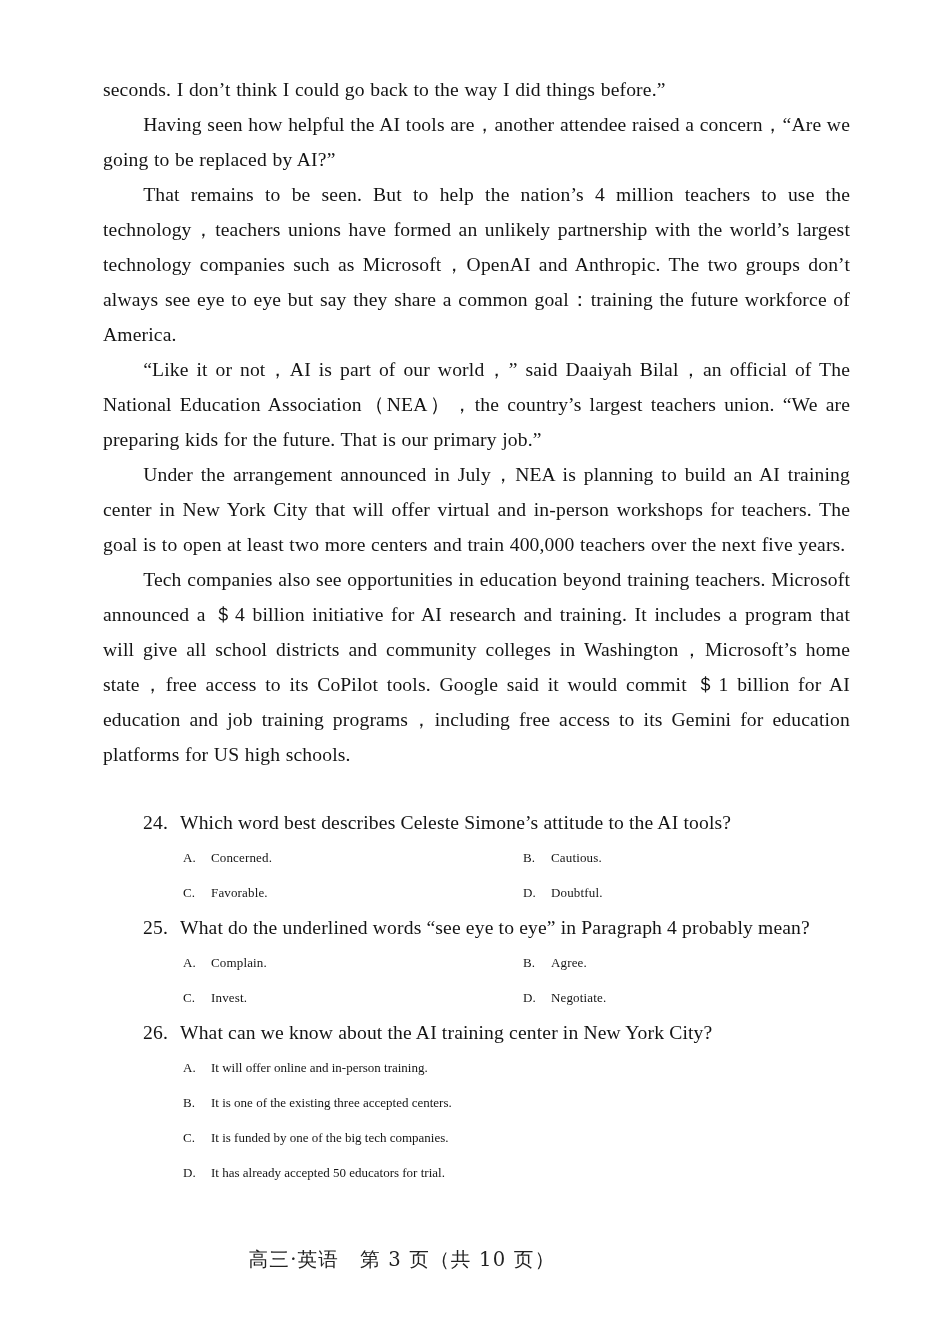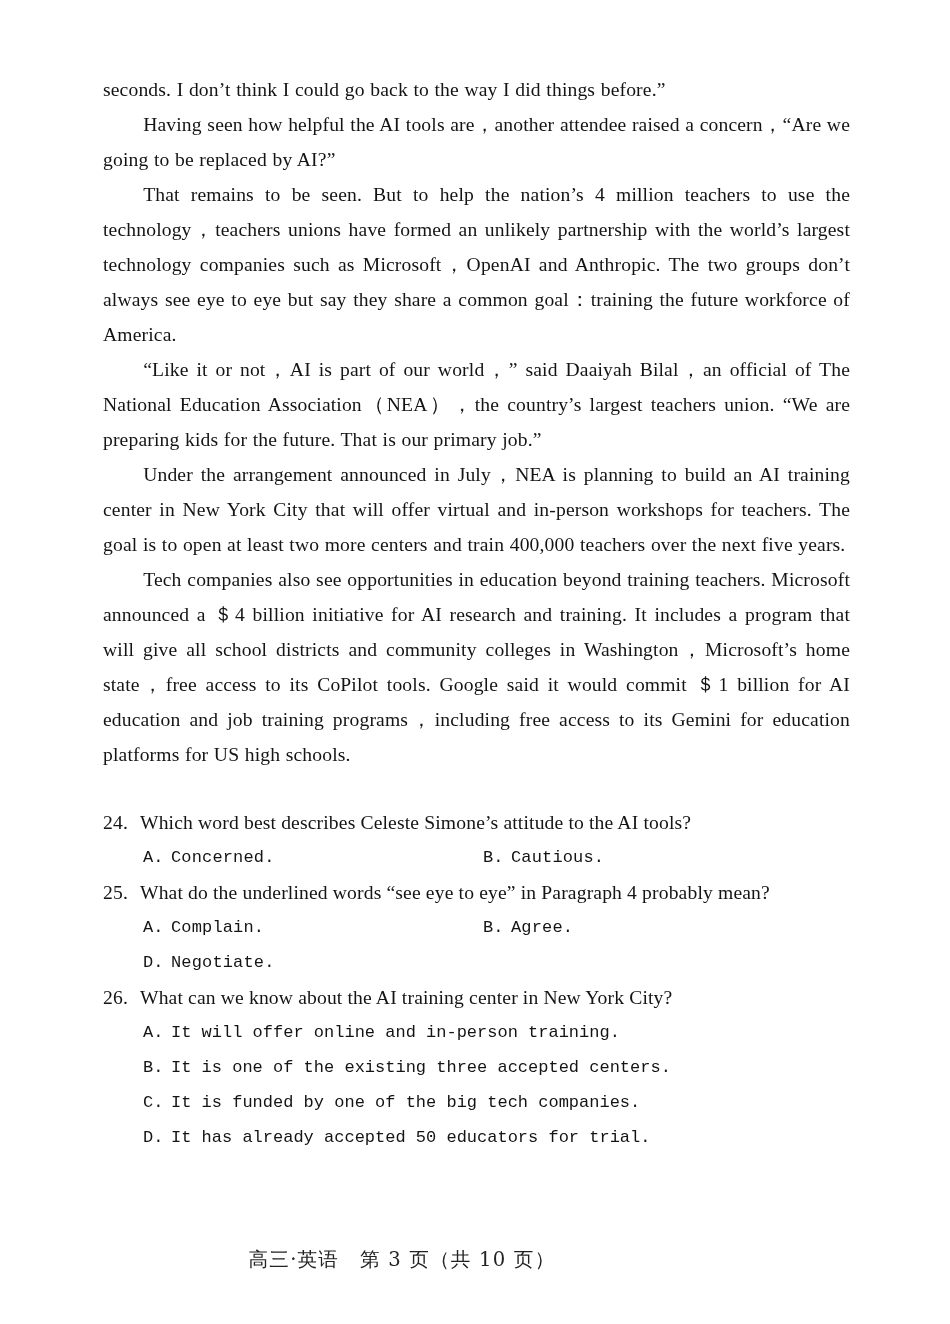--- a/index.html
+++ b/index.html
@@ -49,20 +49,21 @@
     text-indent: 0;
   }
   .underline-span {
     text-underline-offset: 3px;
     text-decoration-thickness: 1px;
   }
 
   
   .questions {
     margin-top: 33px;
+    margin-left: 40px;
   }
   .q-block {
     margin-bottom: 0px;
   }
   .q-stem {
     font-size: 19.6px;
     line-height: 35px;
     margin: 0;
     padding-left: 37px;
     text-indent: -37px;
@@ -74,23 +75,22 @@
     text-indent: 0;
   }
   .opts-two-col {
     display: block;
     margin: 0;
     padding: 0;
   }
   .opt-row {
     display: flex;
     line-height: 35px;
-    font-size: 17px;
+    font-size: 13px;
     padding-left: 40px;
-    font-family: Liberation Mono, monospace;
   }
   .opt-cell {
     flex: 0 0 340px;
     letter-spacing: 0.15px;
   }
   .opts-one-col .opt-row {
     display: block;
     padding-left: 40px;
   }
   .opt-letter {
@@ -137,31 +137,36 @@
 
     <div class="questions">
 
       <div class="q-block">
         <p class="q-stem"><span class="q-num">24.</span><span>Which word best describes Celeste Simone’s attitude to the AI tools?</span></p>
         <div class="opts-two-col">
           <div class="opt-row">
             <div class="opt-cell"><span class="opt-letter">A.</span><span>Concerned.</span></div>
             <div class="opt-cell"><span class="opt-letter">B.</span><span>Cautious.</span></div>
           </div>
+          <div class="opt-row">
+            <div class="opt-cell"><span class="opt-letter">C.</span><span>Favorable.</span></div>
+            <div class="opt-cell"><span class="opt-letter">D.</span><span>Doubtful.</span></div>
+          </div>
         </div>
       </div>
 
       <div class="q-block">
         <p class="q-stem"><span class="q-num">25.</span><span>What do the underlined words “</span><span class="underline-span">see eye to eye</span><span>” in Paragraph 4 probably mean?</span></p>
         <div class="opts-two-col">
           <div class="opt-row">
             <div class="opt-cell"><span class="opt-letter">A.</span><span>Complain.</span></div>
             <div class="opt-cell"><span class="opt-letter">B.</span><span>Agree.</span></div>
           </div>
           <div class="opt-row">
+            <div class="opt-cell"><span class="opt-letter">C.</span><span>Invest.</span></div>
             <div class="opt-cell"><span class="opt-letter">D.</span><span>Negotiate.</span></div>
           </div>
         </div>
       </div>
 
       <div class="q-block">
         <p class="q-stem"><span class="q-num">26.</span><span>What can we know about the AI training center in New York City?</span></p>
         <div class="opts-one-col">
           <div class="opt-row"><span class="opt-letter">A.</span><span>It will offer online and in-person training.</span></div>
           <div class="opt-row"><span class="opt-letter">B.</span><span>It is one of the existing three accepted centers.</span></div>

